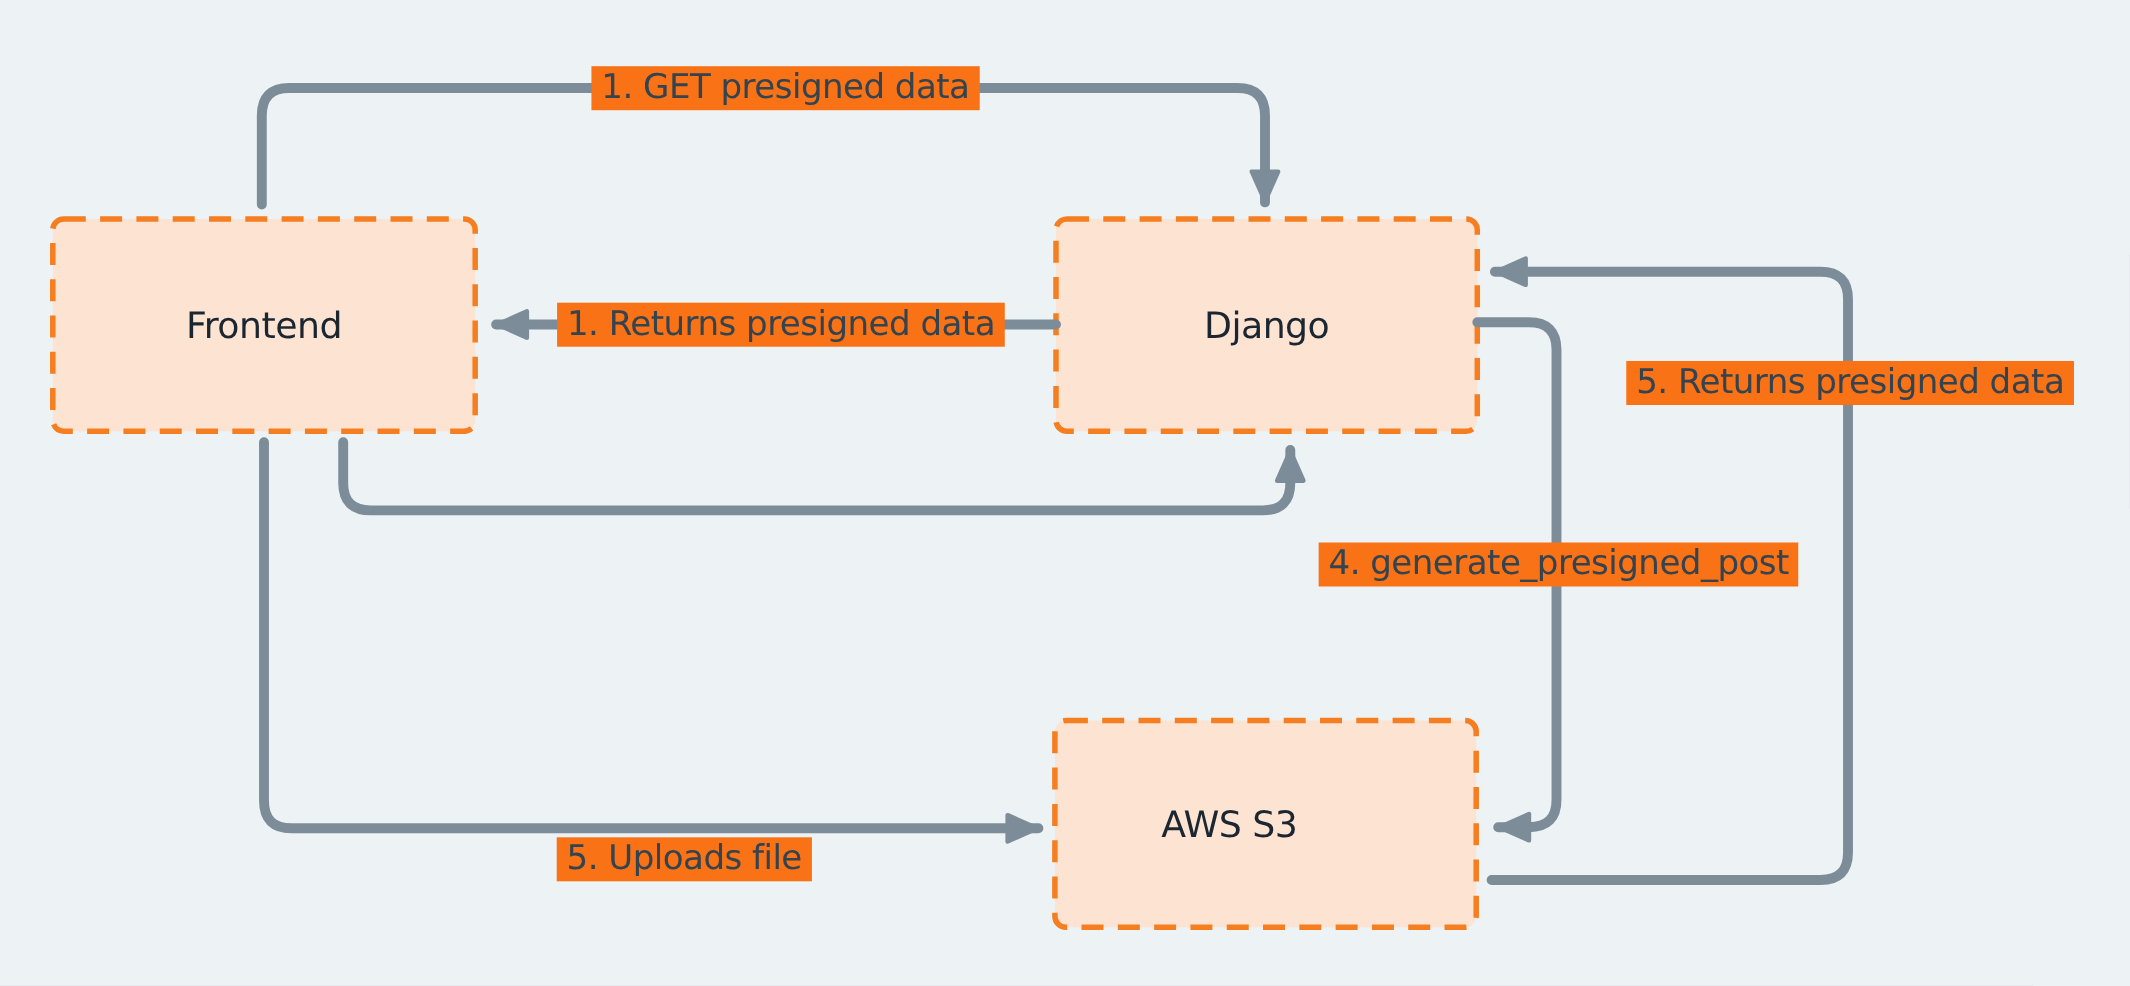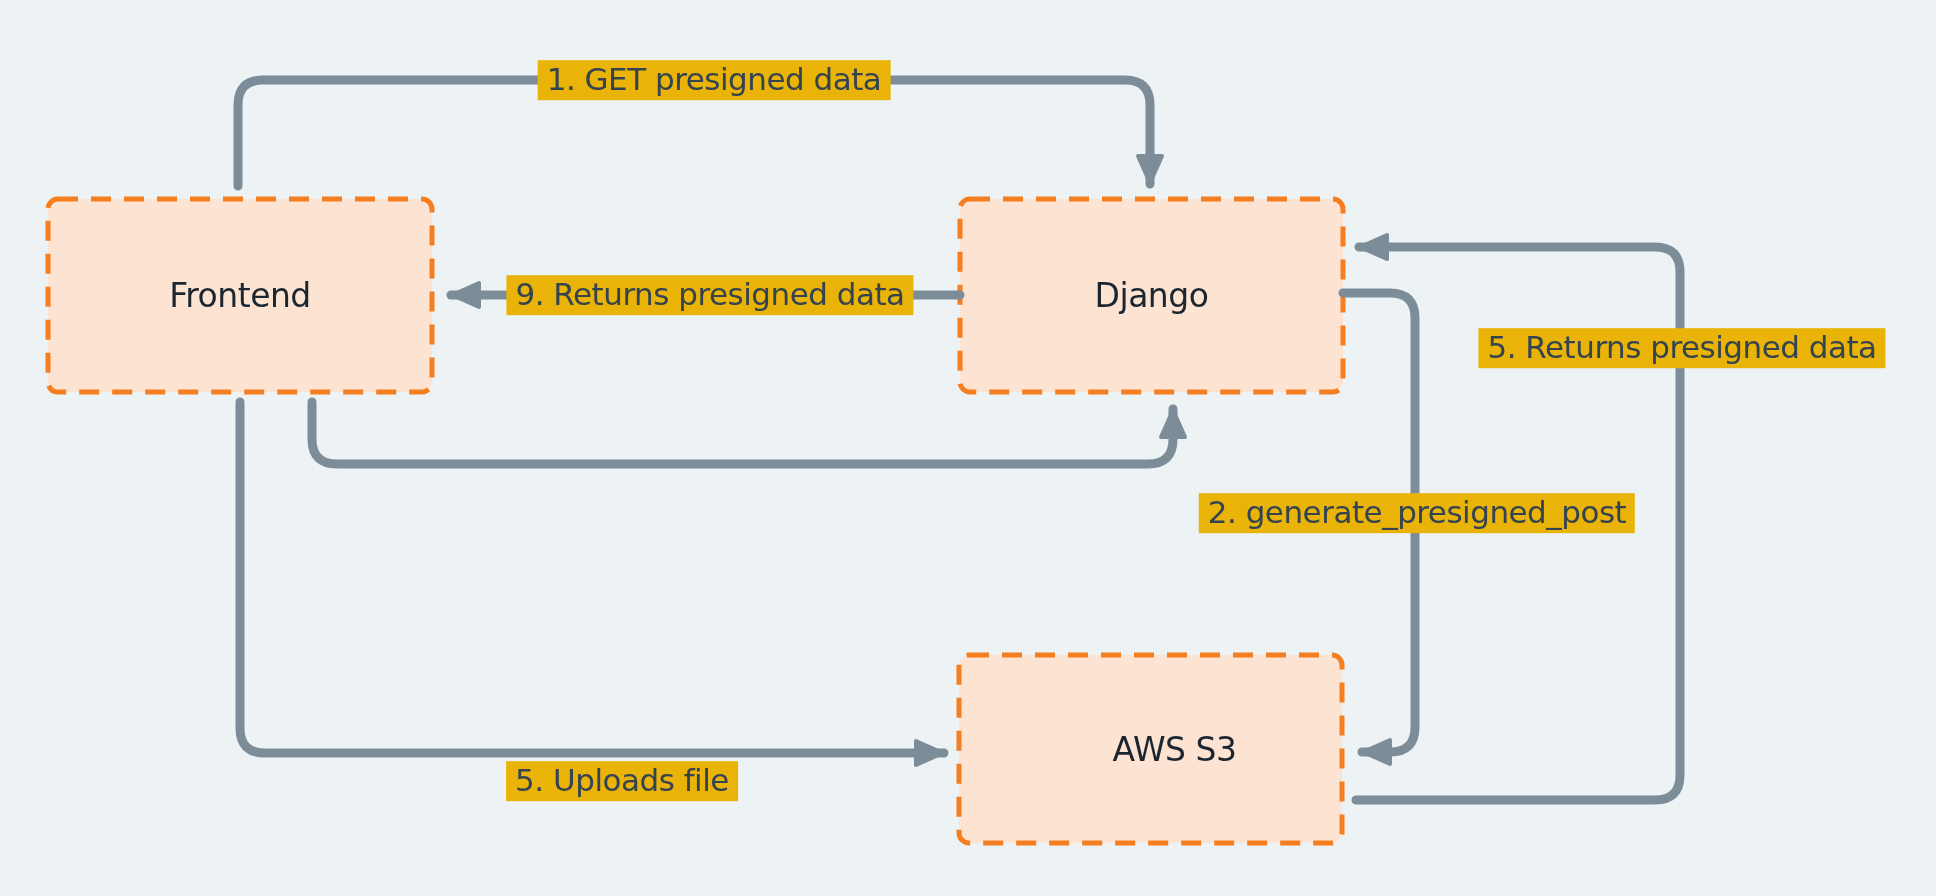--- a/index.html
+++ b/index.html
@@ -14,21 +14,21 @@
   .node{
     position:absolute;
     display:flex;align-items:center;justify-content:center;
     color:#1B2631;
     font-size:33px;
     letter-spacing:-0.5px;
   }
   .edge-label{
     position:absolute;
     transform:translate(-50%,-50%);
-    background:#eab308;
+    background:#f97316;
     color:#33434F;
     font-size:31px;
     letter-spacing:-0.5px;
     white-space:pre;
     padding:2px 9px;
     line-height:1.15;
   }
 </style>
 </head>
 <body>
@@ -57,23 +57,23 @@
       <path d="M 1356,800 H 1655 Q 1680,800 1680,775 V 272 Q 1680,247 1655,247 H 1359" marker-end="url(#ah)"></path>
     </g>
   </svg>
 
   <div class="node" style="left:960px;top:199px;width:383px;height:193px;">
     <span>Django</span>
   </div>
   <div class="node" style="left:48px;top:199px;width:384px;height:193px;">
     <span>Frontend</span>
   </div>
-  <div class="node" style="left:983px;top:655px;width:383px;height:188px;align-items:center;">
+  <div class="node" style="left:926px;top:655px;width:383px;height:188px;align-items:center;">
     <span>AWS S3</span>
   </div>
 
   <div class="edge-label" style="left:714px;top:80px;">1. GET presigned data</div>
-  <div class="edge-label" style="left:1417px;top:513px;">2. generate_presigned_post</div>
+  <div class="edge-label" style="left:1417px;top:513px;">4. generate_presigned_post</div>
   <div class="edge-label" style="left:1682px;top:348px;">5. Returns presigned data</div>
-  <div class="edge-label" style="left:710px;top:295px;">9. Returns presigned data</div>
+  <div class="edge-label" style="left:710px;top:295px;">1. Returns presigned data</div>
   <div class="edge-label" style="left:622px;top:753px;margin-top:28px;">5. Uploads file</div>
 
 </div>
 
 </body></html>

